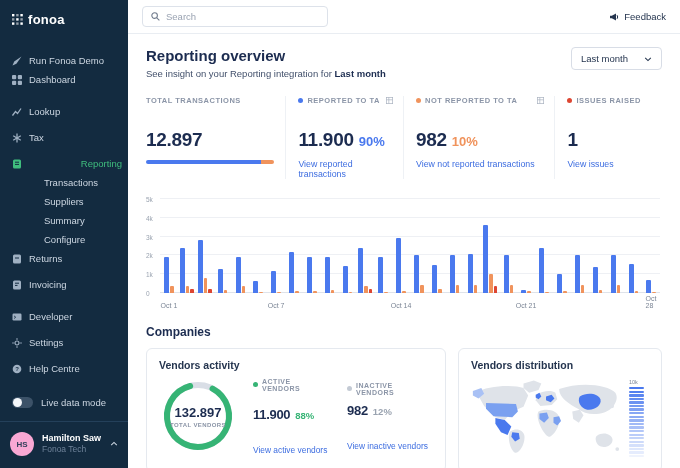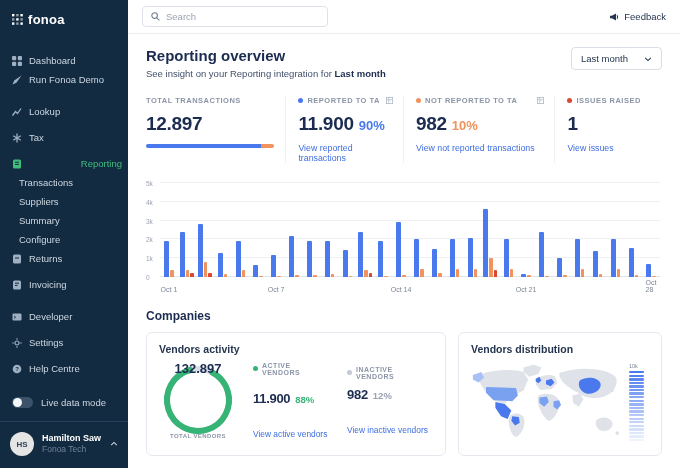--- a/index.html
+++ b/index.html
@@ -9,27 +9,27 @@
 
   
   .sidebar { width:128px; min-width:128px; background:#132b40; color:#c9d4e0; display:flex; flex-direction:column; position:relative; }
   .logo-row { display:flex; align-items:center; gap:5px; padding:12px 0 0 12px; color:#fff; }
   .logo-row .logo-text { font-size:13px; font-weight:bold; letter-spacing:.3px; }
   .nav { margin-top:24px; display:flex; flex-direction:column; }
   .nav-item { display:flex; align-items:center; gap:7px; padding:4px 6px 4px 12px; font-size:9.5px; color:#cdd7e2; cursor:pointer; white-space:nowrap; }
   .nav-item .ic { width:10px; height:10px; display:inline-flex; align-items:center; justify-content:center; color:#9fb0c2; }
   .nav-item.active { color:#3fbd7d;justify-content:space-between; }
   .nav-item.active .ic { color:#3fbd7d; }
-  .nav-sub { padding-left:19px; }
+  .nav-sub { padding-left:44px; }
   .nav-gap-s { height:7px; } .nav-gap-m { height:13px; }
   .live-row { display:flex; align-items:center; gap:8px; padding:6px 12px; margin-top:13px; font-size:9.5px; color:#cdd7e2; }
   .toggle { width:21px; height:11px; border-radius:6px; background:#3c5268; position:relative; flex:none; cursor:pointer; }
   .toggle .knob { position:absolute; left:1px; top:1px; width:9px; height:9px; border-radius:50%; background:#f4f7fa; }
   .sidebar-bottom { margin-top:auto; border-top:1px solid #24405a; padding:10px 10px 12px 10px; display:flex; align-items:center; gap:8px; }
-  .avatar { width:24px; height:24px; border-radius:50%; background:#e5e5e5; color:#33415c; font-size:8px; font-weight:bold; display:flex; align-items:center; justify-content:center; flex:none; }
+  .avatar { width:24px; height:24px; border-radius:50%; background:#f9a8d4; color:#33415c; font-size:8px; font-weight:bold; display:flex; align-items:center; justify-content:center; flex:none; }
   .user-meta { line-height:1.25; min-width:0; }
   .user-name { font-size:9px; font-weight:bold; color:#fff; white-space:nowrap; }
   .user-org { font-size:8.5px; color:#6e8299; }
   .chev-up { margin-left:auto; color:#cdd7e2; }
 
   
   .main { flex:1; display:flex; flex-direction:column; background:#fff; min-width:0; }
   .topbar { height:34px; border-bottom:1px solid #e9edf2; display:flex; align-items:center; padding:0 14px; flex:none; }
   .searchbox { width:186px; height:21px; border:1px solid #dde2ea; border-radius:4px; display:flex; align-items:center; gap:6px; padding:0 8px; color:#707b8c;justify-content:center; }
   .searchbox input { border:none; outline:none; flex:1; font-size:9.5px; color:#3a4456; font-family:"Liberation Sans",sans-serif; background:transparent; }
@@ -44,21 +44,21 @@
   .period-select { margin-left:auto; display:flex; align-items:center; gap:16px; border:1px solid #d8dde6; border-radius:4px; padding:5px 9px; font-size:9.5px; color:#25354f; background:#fff; cursor:pointer; }
 
   
   .stats { display:flex; margin-top:17px; }
   .stat { padding-right:10px; }
   .stat + .stat { border-left:1px solid #eef1f5; padding-left:12px; }
   .stat-1 { width:140px; } .stat-2 { width:118px; } .stat-3 { width:152px; } .stat-4 { width:108px; }
   .stat-label-row { display:flex; align-items:center; gap:4px; font-size:7.5px; font-weight:bold; letter-spacing:.5px; color:#8b95a7; }
   .dot { width:5px; height:5px; border-radius:50%; flex:none; }
   .corner-ic { margin-left:auto; color:#aab3c0; cursor:pointer; display:inline-flex; }
-  .stat-value-row { margin-top:8px; display:flex; align-items:baseline; gap:5px; }
+  .stat-value-row { margin-top:24px; display:flex; align-items:baseline; gap:5px; }
   .stat-value { font-size:19px; font-weight:bold; color:#1c2c50; letter-spacing:-.3px; }
   .stat-pct { font-size:13px; font-weight:bold; }
   .pct-blue { color:#4a79ee; } .pct-orange { color:#f0935c; }
   .progress { margin-top:9px; height:4px; border-radius:2px; overflow:hidden; display:flex; width:128px; }
   .progress .p-blue { background:#4a79ee; } .progress .p-orange { background:#f0935c; }
   .stat-link { margin-top:8px; font-size:8.8px; color:#3d6de0; cursor:pointer; }
 
   
   .chart { position:relative; margin-top:20px; height:110px; }
   .chart-plot { position:absolute; left:14px; right:2px; top:0; bottom:16px; }
@@ -72,21 +72,21 @@
 
   
   .companies-head { margin-top:16px; font-size:12px; font-weight:bold; color:#1c2c50; }
   .cards { display:flex; gap:12px; margin-top:9px; }
   .card { border:1px solid #e5e9ef; border-radius:6px; background:#fff; padding:10px 12px; }
   .card-activity { width:300px; }
   .card-dist { flex:1; }
   .card-title { font-size:10.5px; font-weight:bold; color:#25354f; }
   .activity-body { display:flex; align-items:center; gap:16px; margin-top:6px; }
   .donut-wrap { position:relative; width:78px; height:78px; flex:none; }
-  .donut-center { position:absolute; inset:0; display:flex; flex-direction:column; align-items:center; justify-content:space-between; }
+  .donut-center { position:absolute; inset:0; display:flex; flex-direction:column; align-items:center; justify-content:center; }
   .donut-total { font-size:13px; font-weight:bold; color:#1c2c50; }
   .donut-cap { font-size:6px; letter-spacing:.4px; color:#8b95a7; font-weight:bold; margin-top:2px; }
   .v-stat .stat-label-row { font-size:7px; }
   .v-stat .stat-value { font-size:13px; }
   .v-stat .stat-pct { font-size:9.5px; }
   .pct-green { color:#36b475;margin-top:11px; } .pct-gray { color:#9aa3b0; }
   .v-stat .stat-link { font-size:8.4px; margin-top:23px; }
   .v-stat .stat-value-row { margin-top:7px; }
   .dist-body { display:flex; gap:8px; margin-top:6px; align-items:flex-start; }
   .map-box { flex:1; }
@@ -116,37 +116,37 @@
             <rect x="8.4" y="8.4" width="2.4" height="2.4"></rect>
           </g>
       </svg>
       <span class="logo-text">fonoa</span>
     </div>
 
     <nav class="nav">
       <div class="nav-item">
         <span class="ic">
             <svg width="10" height="10" viewBox="0 0 10 10">
+              <path fill="currentColor" d="M0.5 9.5l1.7-3.9L9.5 0.5 4.4 7.8z"></path>
+            </svg>
+          </span>
+        <span>Run Fonoa Demo</span>
+      </div>
+      <div class="nav-item">
+        <span class="ic">
+            <svg width="10" height="10" viewBox="0 0 10 10">
               <g fill="currentColor">
                 <rect x="0" y="0" width="4.2" height="4.2" rx="1"></rect>
                 <rect x="5.8" y="0" width="4.2" height="4.2" rx="1"></rect>
                 <rect x="0" y="5.8" width="4.2" height="4.2" rx="1"></rect>
                 <rect x="5.8" y="5.8" width="4.2" height="4.2" rx="1"></rect>
               </g>
             </svg>
           </span>
         <span>Dashboard</span>
-      </div>
-      <div class="nav-item">
-        <span class="ic">
-            <svg width="10" height="10" viewBox="0 0 10 10">
-              <path fill="currentColor" d="M0.5 9.5l1.7-3.9L9.5 0.5 4.4 7.8z"></path>
-            </svg>
-          </span>
-        <span>Run Fonoa Demo</span>
       </div>
       <div class="nav-gap-m"></div>
       <div class="nav-item">
         <span class="ic">
             <svg width="10" height="10" viewBox="0 0 10 10">
               <polyline points="0.5,8.5 3.5,4.5 5.5,6.5 9,1.5" fill="none" stroke="currentColor" stroke-width="1.3"></polyline>
             </svg>
           </span>
         <span>Lookup</span>
       </div>

